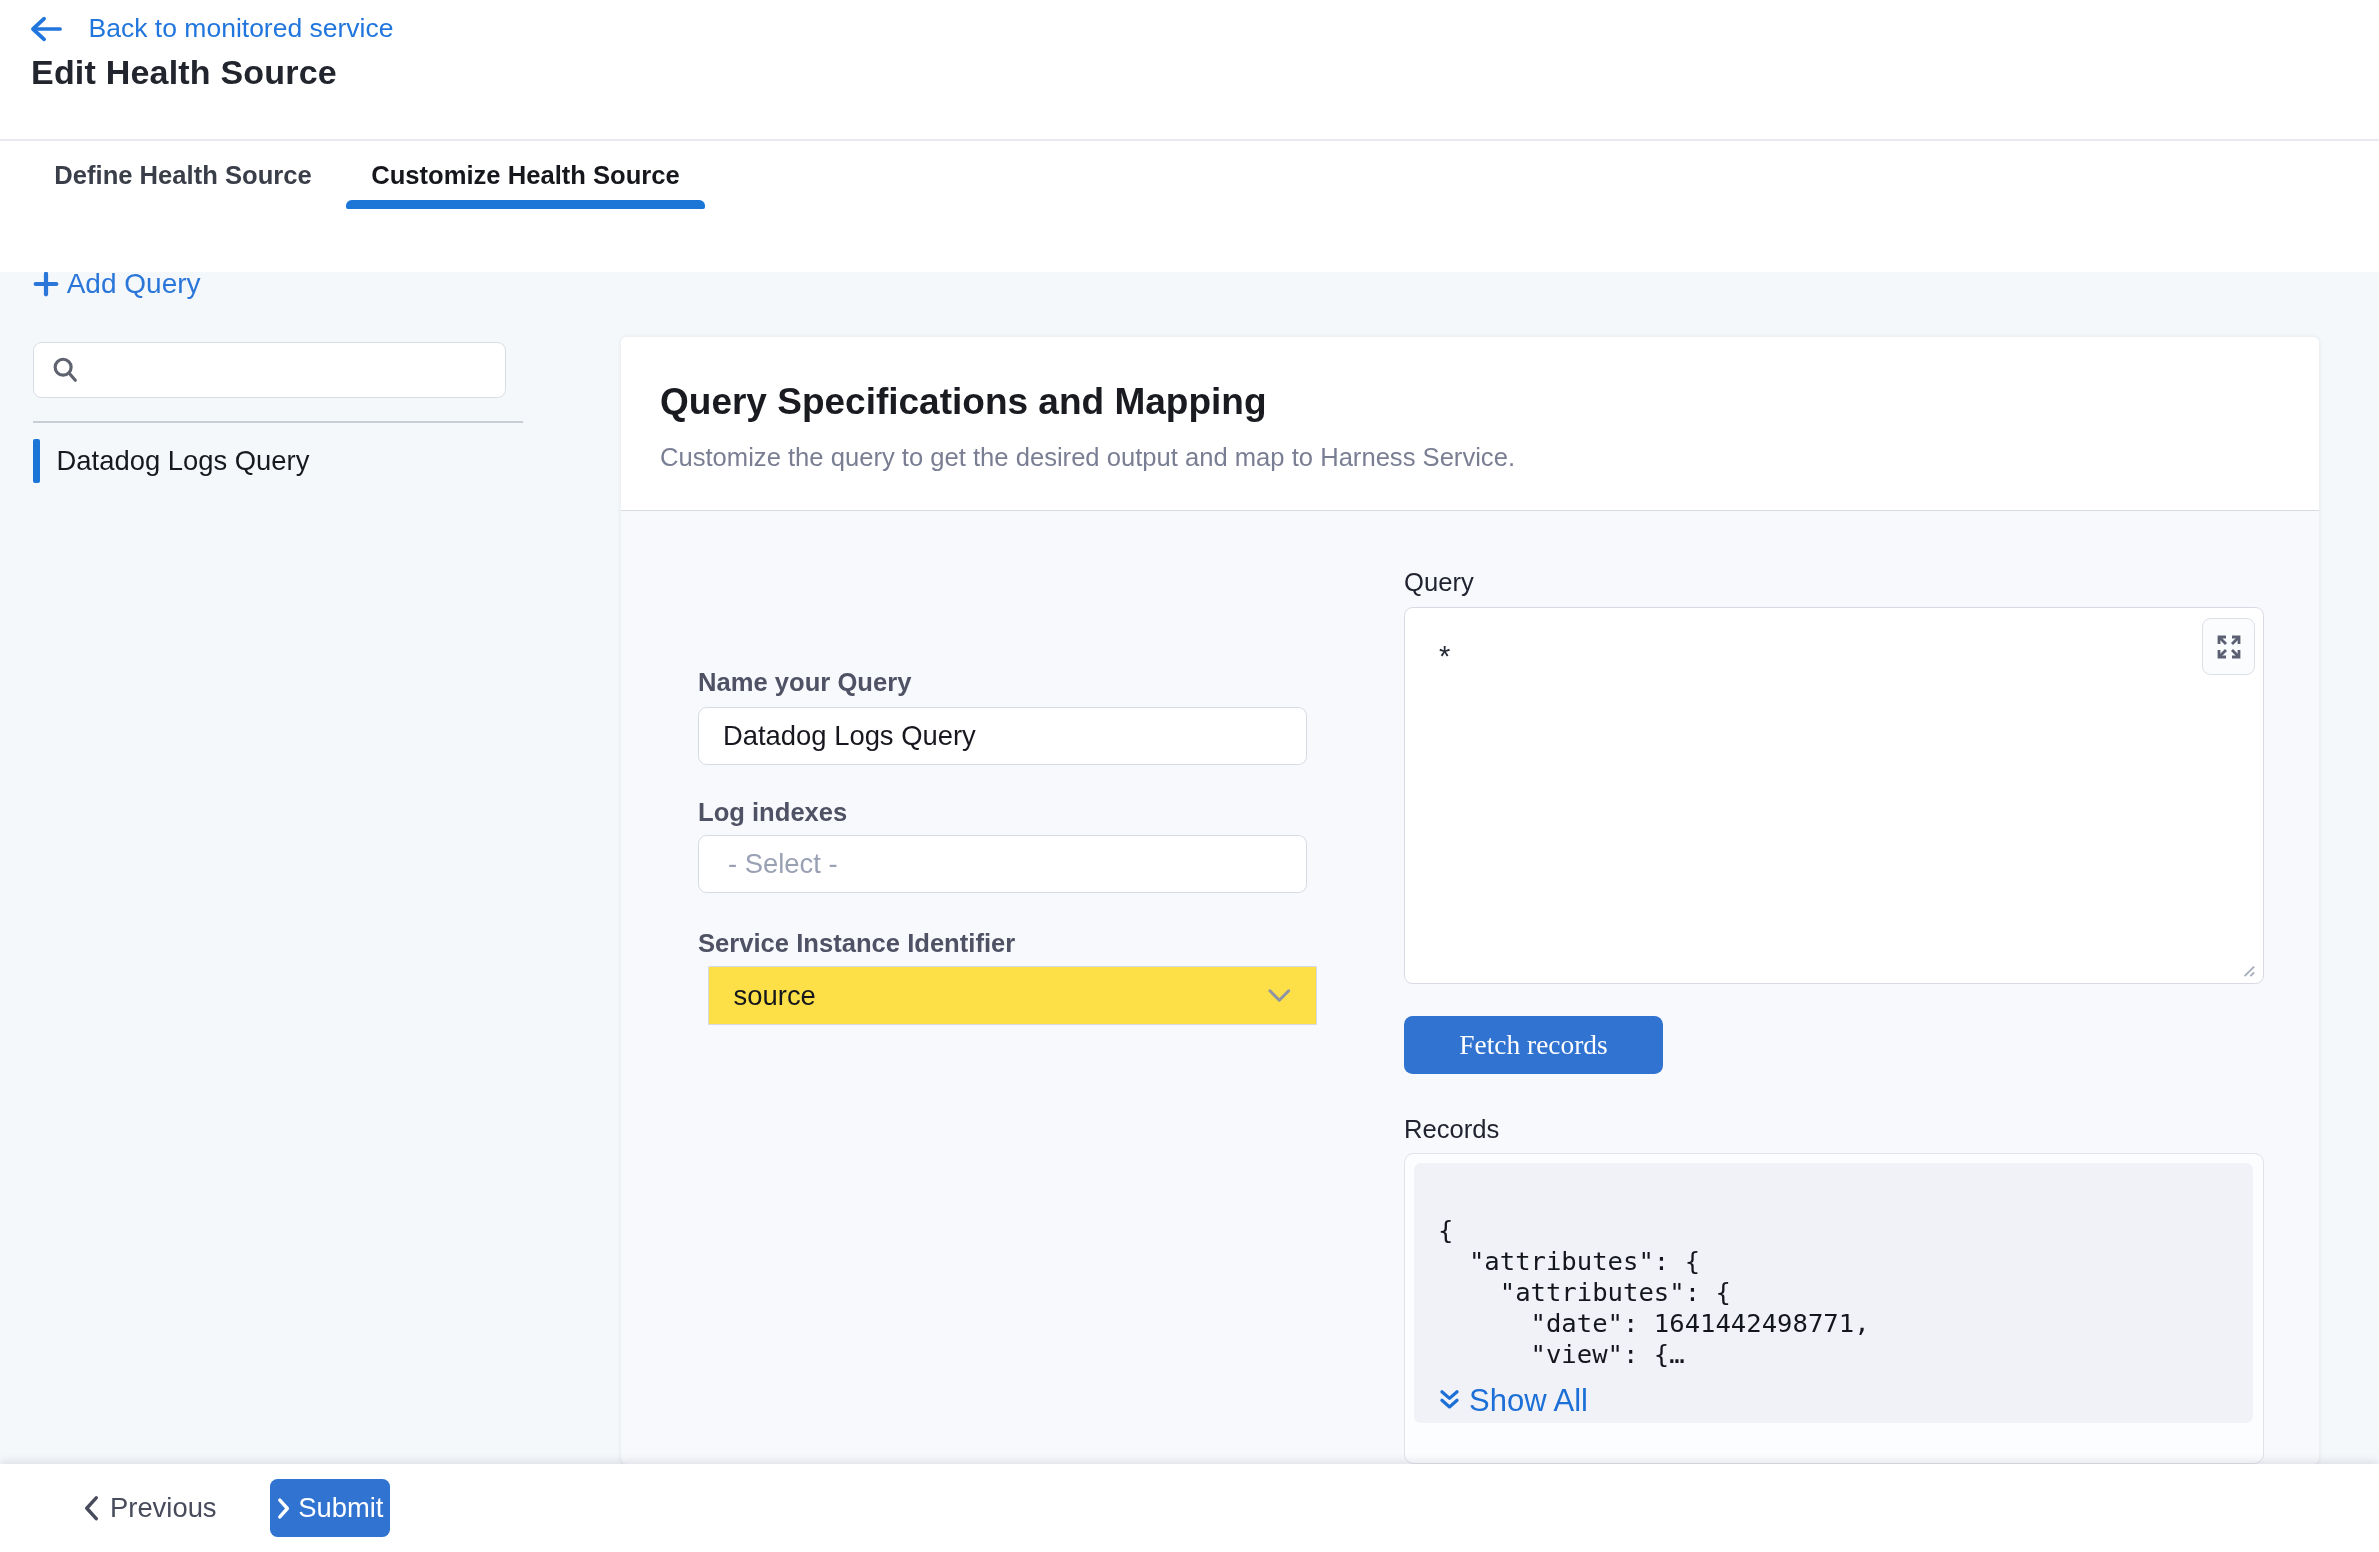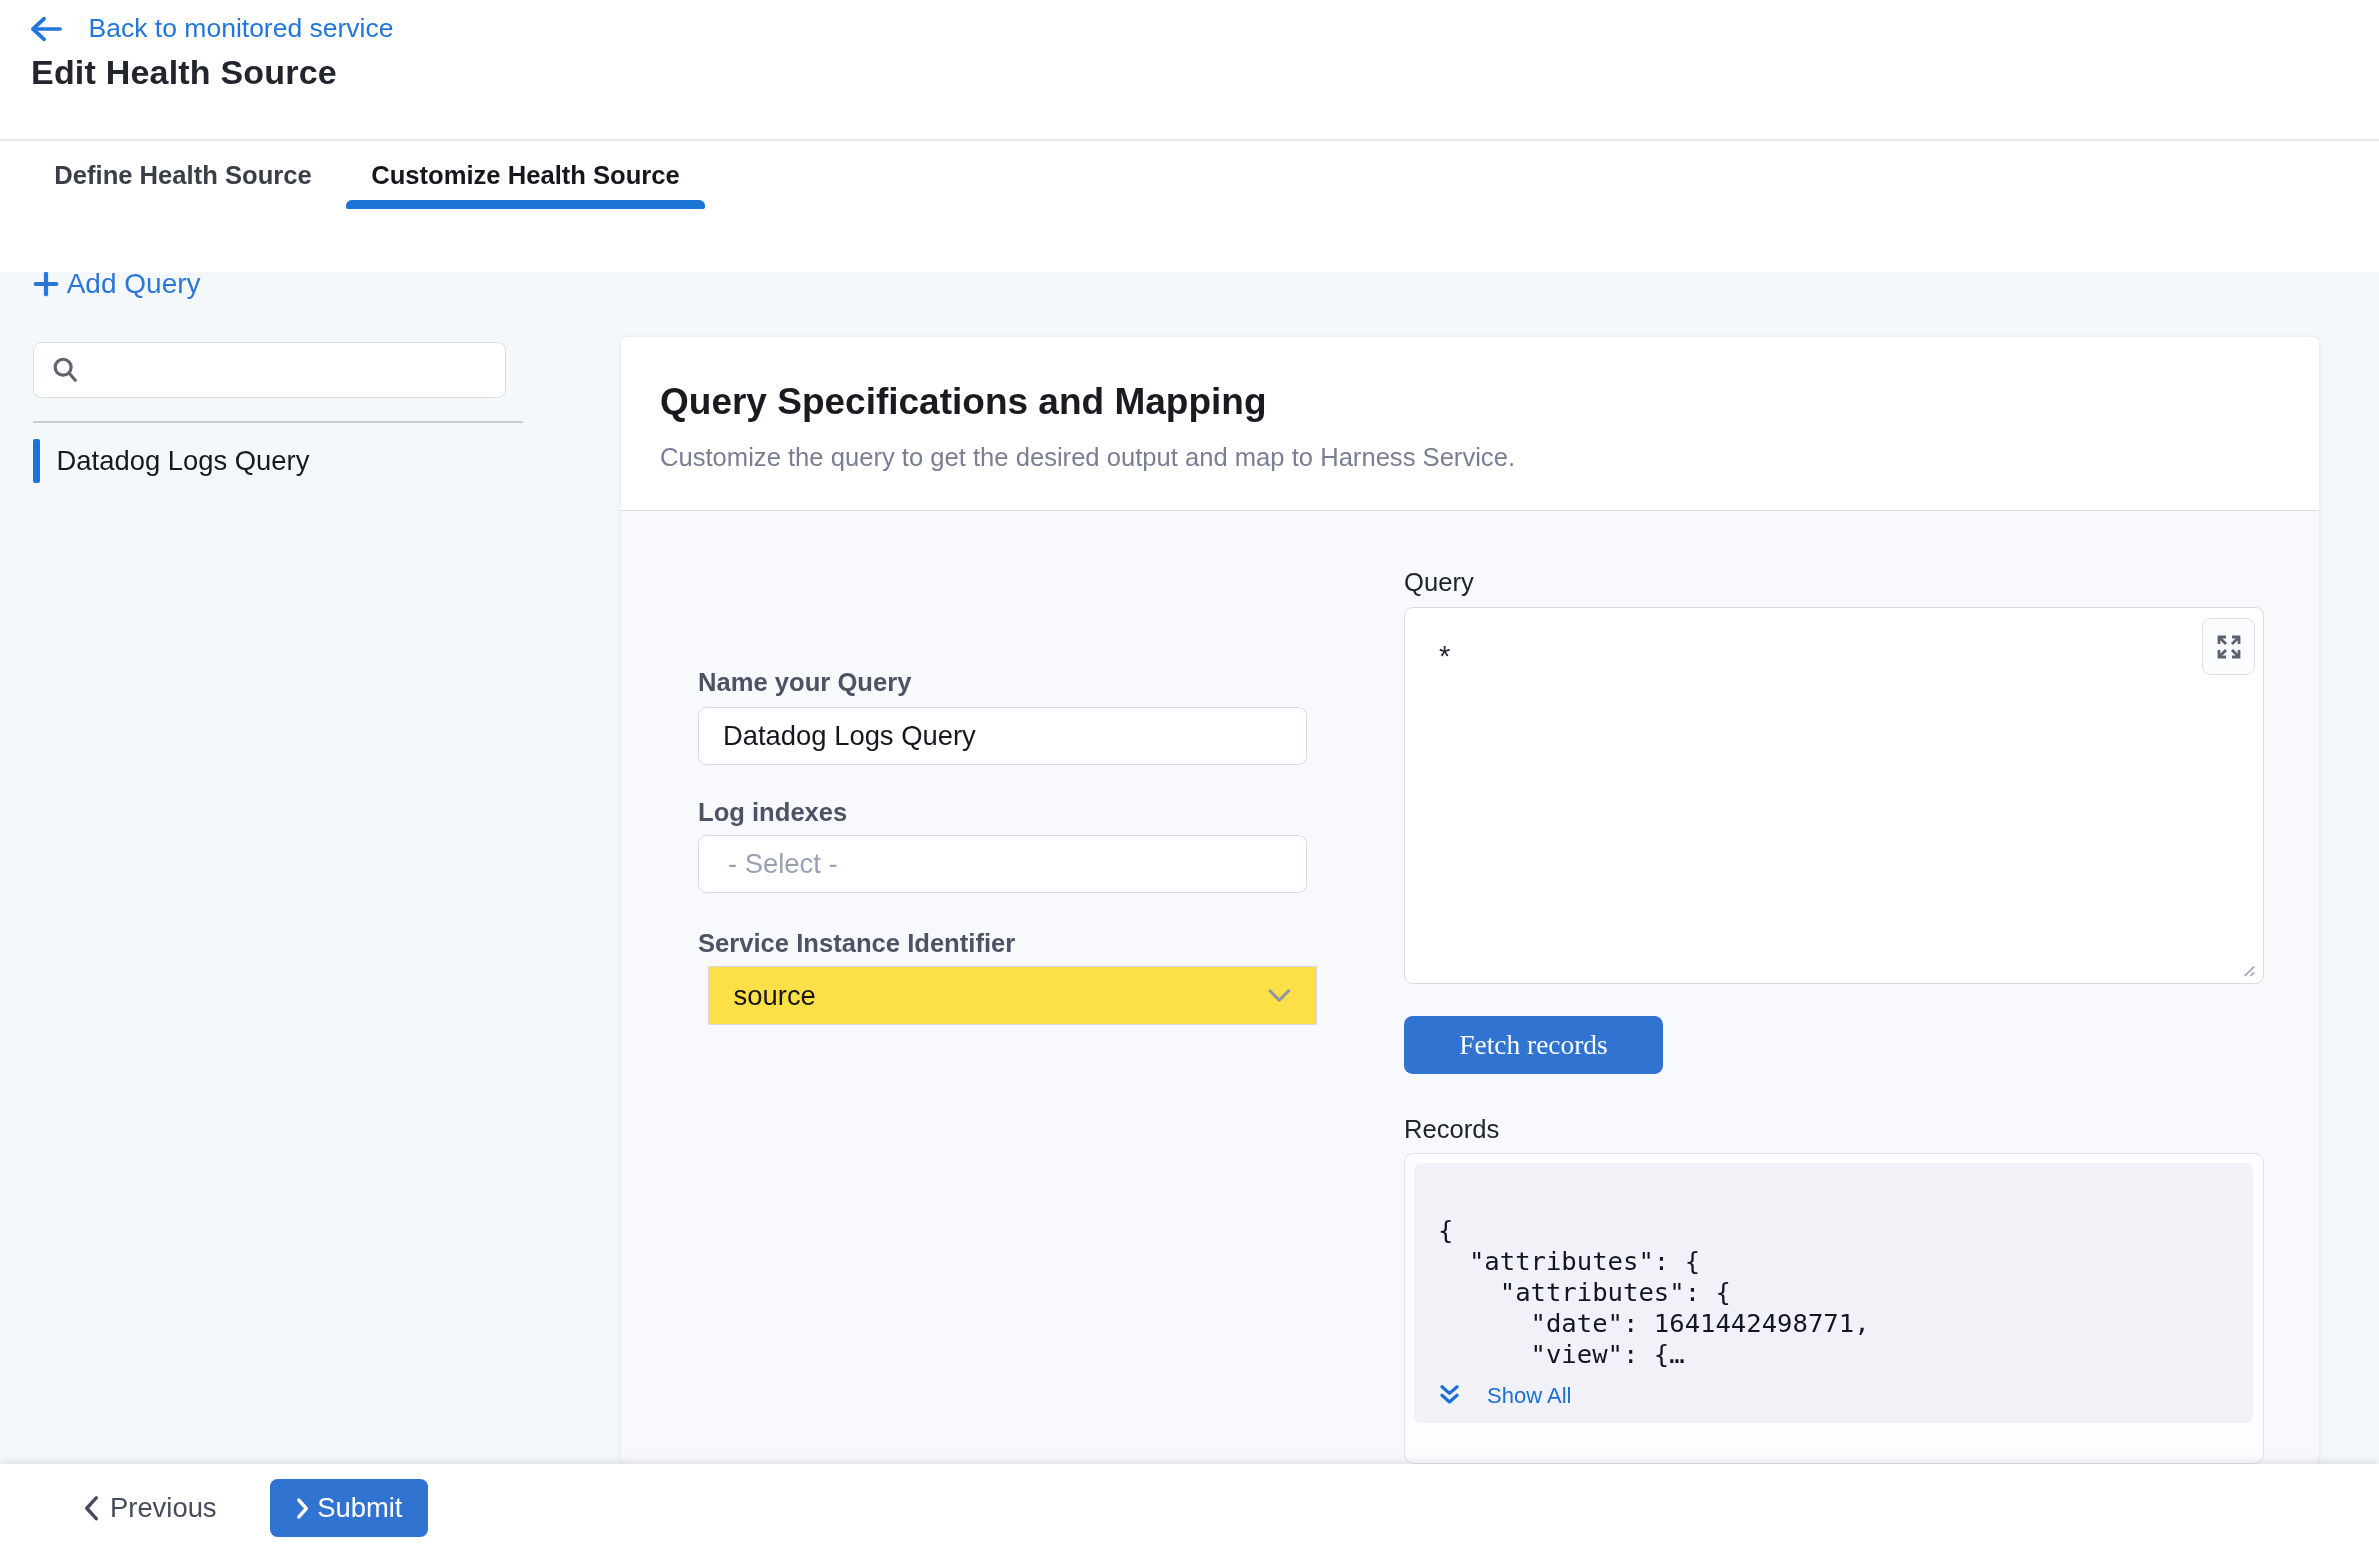--- a/index.html
+++ b/index.html
@@ -62,28 +62,28 @@
   .resize-grip{position:absolute;left:1616px;top:622px;cursor:nwse-resize;}
   .fetch-btn{position:absolute;left:783px;top:679px;width:259px;height:58px;background:#3173d1;border:none;
     border-radius:8.5px;color:#fff;font-size:27.4px;font-weight:500;font-family:Liberation Serif, serif;cursor:pointer;
     display:flex;align-items:center;justify-content:center;}
   .records-label{position:absolute;left:783px;top:778px;font-size:25.6px;font-weight:500;color:#212430;}
   .records-box{position:absolute;left:783px;top:816px;width:860px;height:311px;background:#fcfdff;
     border:1.9px solid #e0e2ea;border-radius:9.5px;box-sizing:border-box;}
   .records-inner{position:absolute;left:8.5px;top:8.5px;width:839px;height:260px;background:#f1f2f7;border-radius:6.6px;box-sizing:border-box;}
   .records-code{margin:0;padding:52px 19px 0 24.6px;font-family:"DejaVu Sans Mono","Liberation Mono",monospace;
     font-size:25.6px;line-height:31px;color:#14161d;white-space:pre;}
-  .show-all{display:flex;align-items:center;gap:26px;margin:13.2px 0 0 24.6px;color:#1b6fd6;
-    font-size:22px;font-weight:500;cursor:pointer;}
+  .show-all{display:flex;align-items:center;gap:8px;margin:13.2px 0 0 24.6px;color:#1b6fd6;
+    font-size:31px;font-weight:500;cursor:pointer;}
   
   .page-footer{position:absolute;left:0;bottom:0;width:2379px;height:88px;background:#fff;
     box-shadow:0 -2.8px 8.5px rgba(50,60,80,.12);z-index:6;}
   .prev-btn{position:absolute;left:83px;top:0;height:88px;display:flex;align-items:center;gap:10px;
     font-size:27.4px;font-weight:500;color:#474b5c;cursor:pointer;}
-  .submit-btn{position:absolute;left:270px;top:15px;width:158px;height:58px;background:#3173d1;border:none;
+  .submit-btn{position:absolute;left:270px;top:15px;width:120px;height:58px;background:#3173d1;border:none;
     border-radius:7.6px;color:#fff;font-size:27.4px;font-weight:500;font-family:inherit;cursor:pointer;
     display:flex;align-items:center;justify-content:center;gap:8.5px;}
   svg{display:block;}
 </style>
 </head>
 <body>
 
 <div class="stage">
 
   <header class="page-header">

